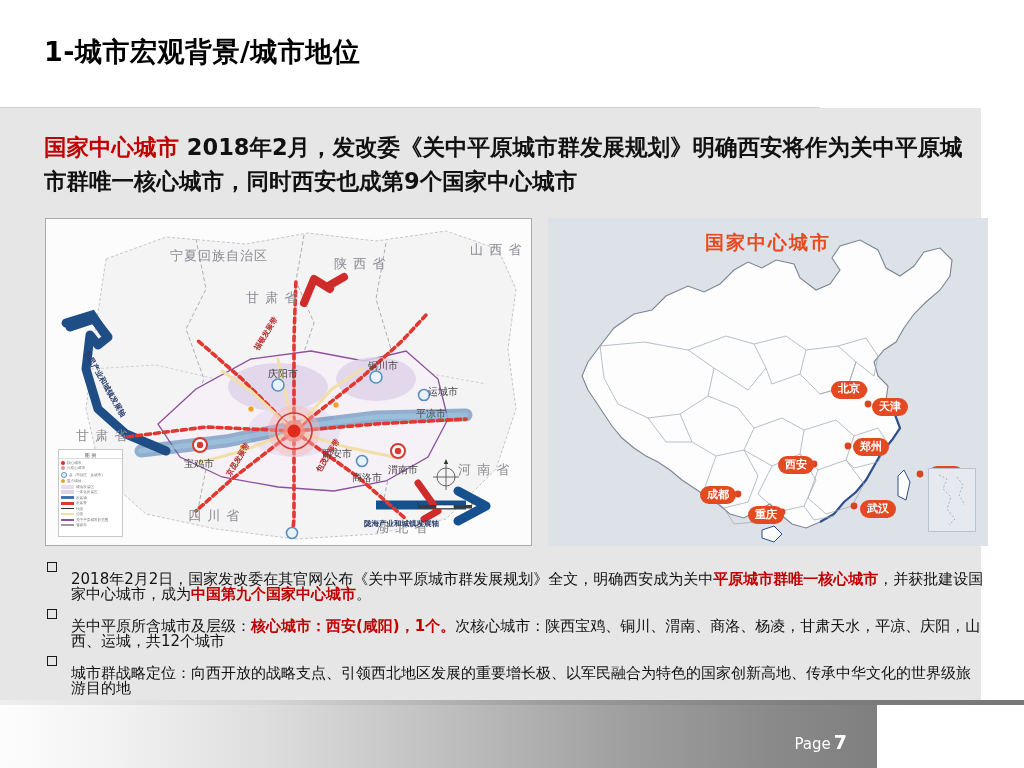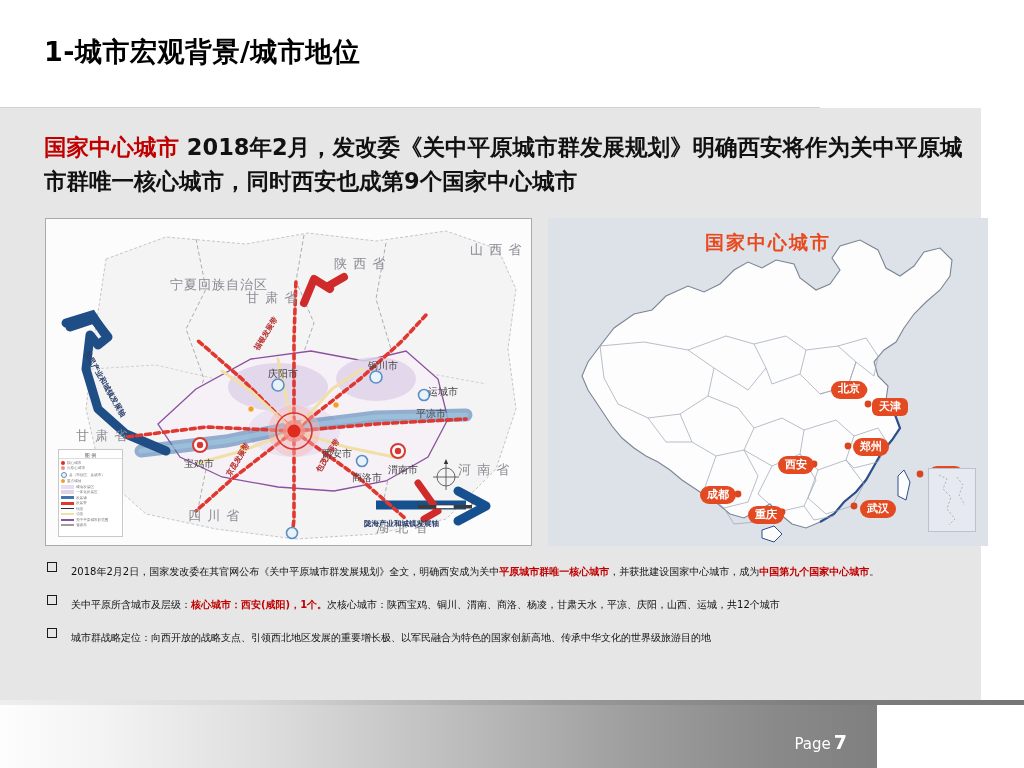--- a/index.html
+++ b/index.html
@@ -117,23 +117,24 @@
   }
   .bullet-marker {
     flex: 0 0 auto;
     width: 10px; height: 10px;
     border: 1.6px solid #1a1a1a;
     margin: 6px 14px 0 3px;
     box-sizing: border-box;
   }
   .bullet-text {
     flex: 1 1 auto;
-    font-size: 10px;
-    line-height: 32px;
+    font-size: 15px;
+    line-height: 15px;
     color: #111111;
+    margin-top: 16px;
   }
   .bullet-text .hl {
     color: #c00000;
     font-weight: bold;
   }
 
   
   .footer {
     position: absolute;
     left: 0; top: 700px;
@@ -319,21 +320,21 @@
         <g transform="translate(372,286)">
           <rect x="0" y="0" width="18" height="3.5" fill="#3b3b3b"></rect>
           <rect x="18" y="0" width="18" height="3.5" fill="#ffffff" stroke="#3b3b3b" stroke-width="0.7"></rect>
           <rect x="36" y="0" width="18" height="3.5" fill="#3b3b3b"></rect>
           <line x1="0" y1="0" x2="0" y2="-4" stroke="#3b3b3b" stroke-width="0.8"></line>
           <line x1="54" y1="0" x2="54" y2="-4" stroke="#3b3b3b" stroke-width="0.8"></line>
         </g>
       </svg>
 
       
-      <div class="mlabel" style="left:124px; top:28px;margin-top:29px;">宁夏回族自治区</div>
+      <div class="mlabel" style="left:124px; top:28px;">宁夏回族自治区</div>
       <div class="mlabel" style="left:288px; top:36px;">陕 西 省</div>
       <div class="mlabel" style="left:424px; top:22px;">山 西 省</div>
       <div class="mlabel" style="left:200px; top:70px;">甘 肃 省</div>
       <div class="mlabel" style="left:30px; top:208px;">甘 肃 省</div>
       <div class="mlabel" style="left:412px; top:242px;">河 南 省</div>
       <div class="mlabel" style="left:142px; top:288px;">四 川 省</div>
       <div class="mlabel" style="left:330px; top:300px;">湖 北 省</div>
 
       
       <div class="mlabel-red" style="left:268px; top:250px; transform:rotate(-58deg); transform-origin:left top;">包茂发展带</div>
@@ -454,21 +455,21 @@
       <circle cx="300" cy="228" r="3.4" fill="#d8451f"></circle>
       <circle cx="372" cy="256" r="3.4" fill="#d8451f"></circle>
       <circle cx="266" cy="246" r="3.4" fill="#d8451f"></circle>
       <circle cx="190" cy="276" r="3.4" fill="#d8451f"></circle>
       <circle cx="234" cy="294" r="3.4" fill="#d8451f"></circle>
       <circle cx="306" cy="288" r="3.4" fill="#d8451f"></circle>
       <circle cx="288" cy="372" r="3.4" fill="#d8451f"></circle>
     </svg>
 
     <div class="city-pill" style="left:283px; top:163px;font-family:Liberation Mono, monospace;">北京</div>
-    <div class="city-pill" style="left:324px; top:180px;border-radius:6px;">天津</div>
+    <div class="city-pill" style="left:324px; top:180px;">天津</div>
     <div class="city-pill" style="left:305px; top:220px;">郑州</div>
     <div class="city-pill" style="left:380px; top:248px;">上海</div>
     <div class="city-pill" style="left:230px; top:238px;">西安</div>
     <div class="city-pill" style="left:152px; top:268px;">成都</div>
     <div class="city-pill" style="left:200px; top:288px;">重庆</div>
     <div class="city-pill" style="left:312px; top:282px;">武汉</div>
 
     <div class="inset-box">
       <svg width="44" height="60" viewBox="0 0 44 60">
         <path d="M10,6 L18,10 L14,20 L22,28 L18,40 L26,50 L20,56" fill="none" stroke="#9aa3b2" stroke-width="0.8" stroke-dasharray="2,2"></path>

